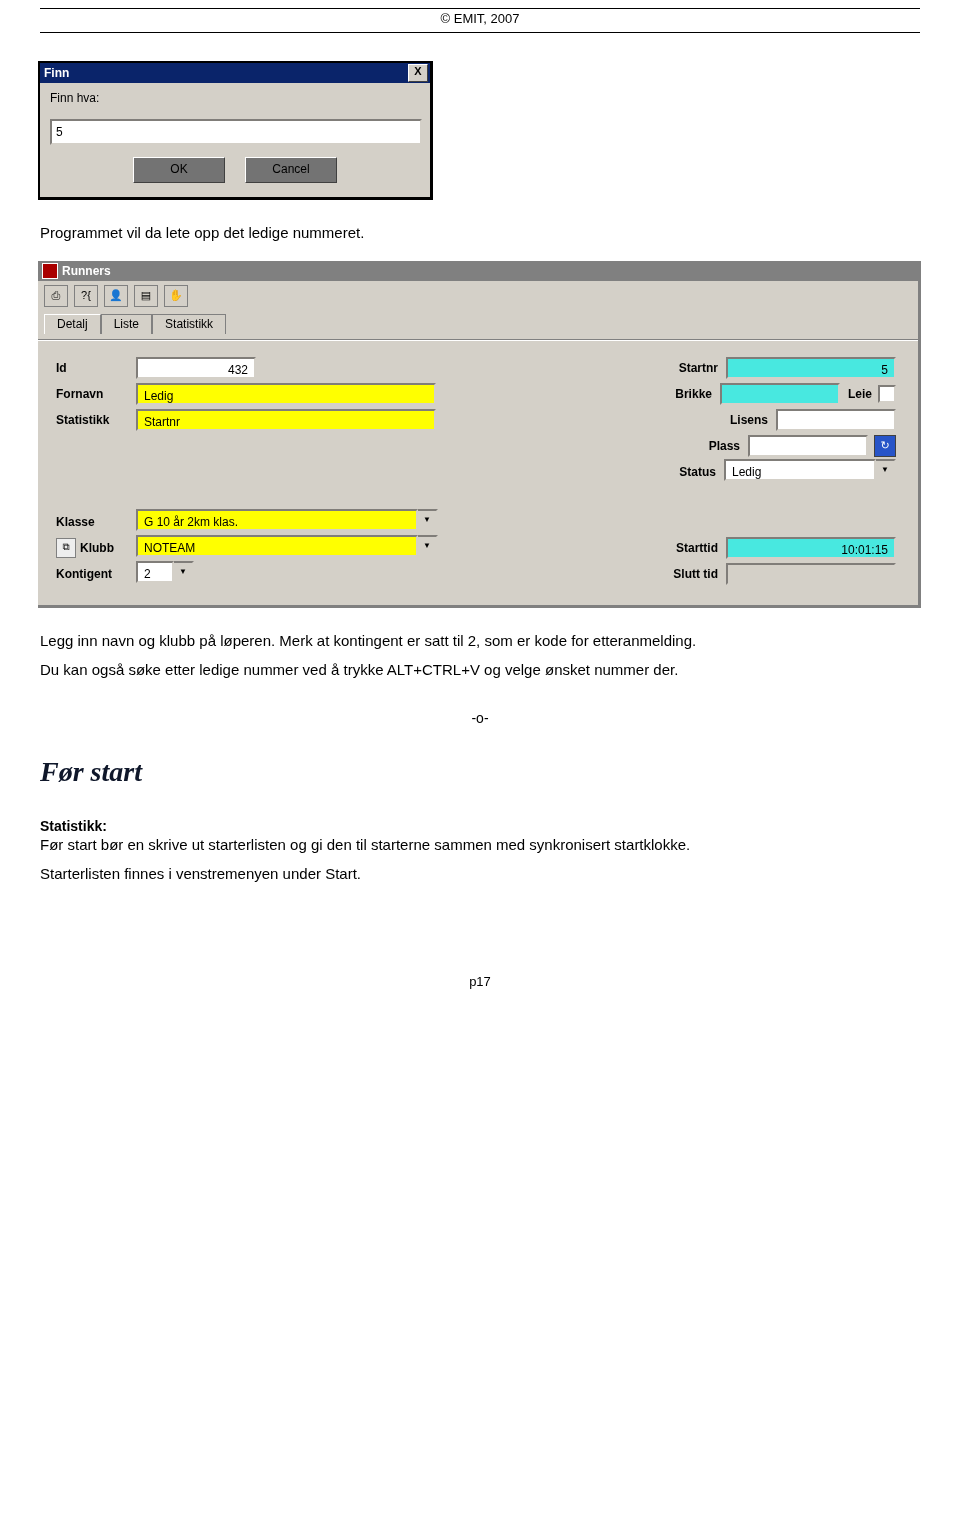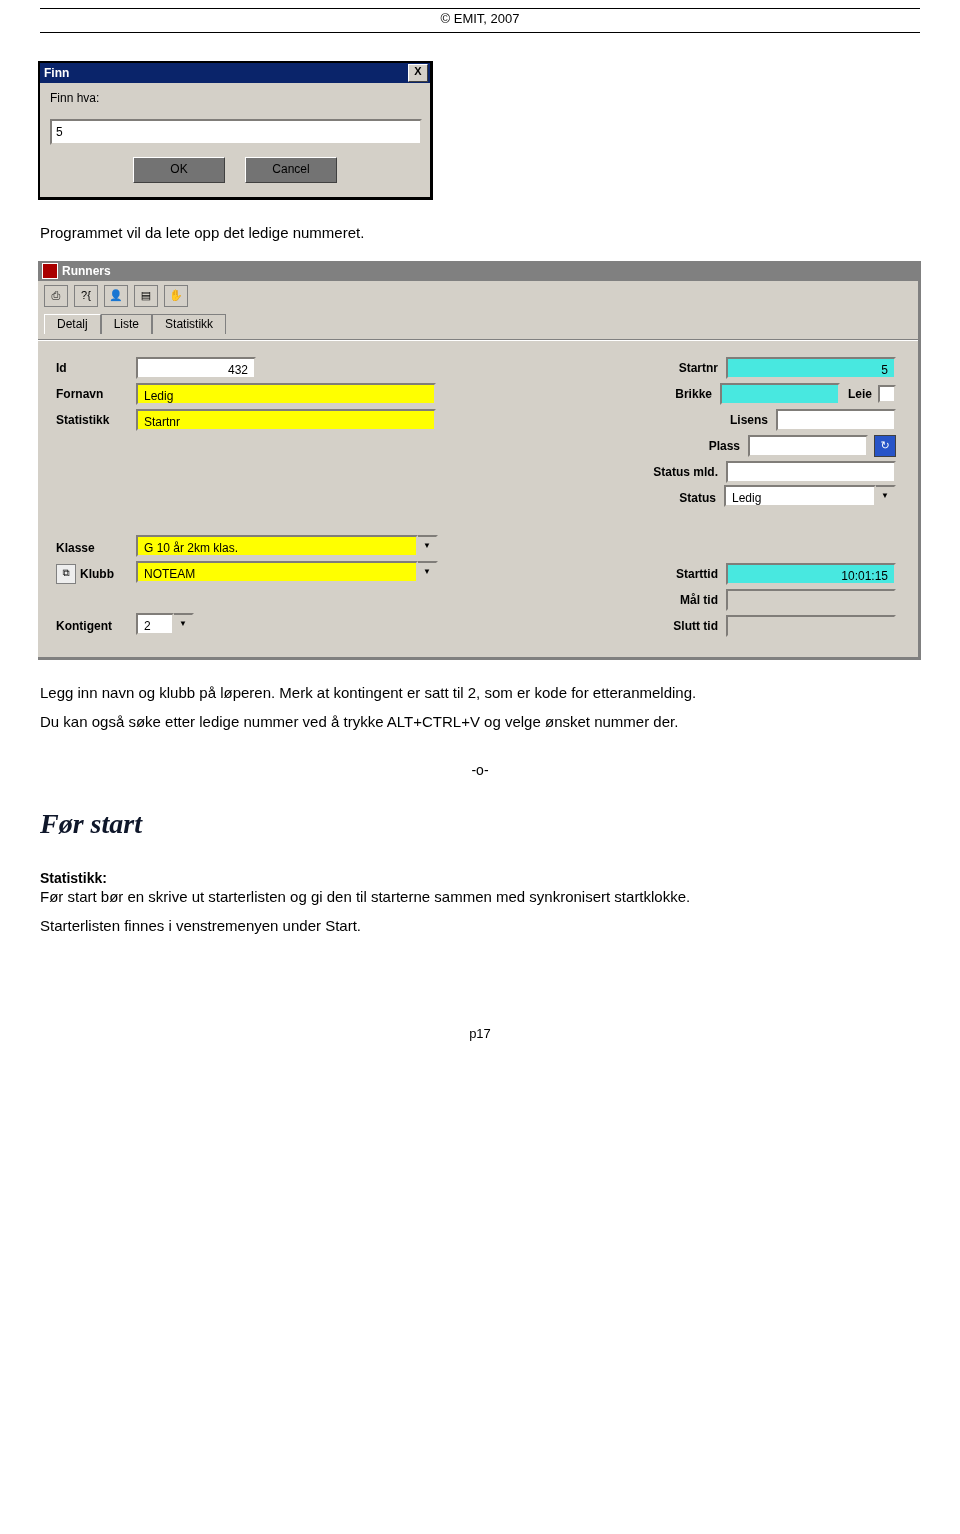--- a/index.html
+++ b/index.html
@@ -357,27 +357,20 @@
 
       <div class="form-row">
         <div class="col-left"></div>
         <div class="col-right">
           <span class="flabel-r">Plass</span>
           <div class="box-in white" style="width:120px"></div>
           <div class="mini-btn">↻</div>
         </div>
       </div>
 
-      <div class="form-row">
-        <div class="col-left"></div>
-        <div class="col-right">
-          <span class="flabel-r">Status mld.</span>
-          <div class="box-in white" style="width:170px"></div>
-        </div>
-      </div>
 
       <div class="form-row">
         <div class="col-left"></div>
         <div class="col-right">
           <span class="flabel-r">Status</span>
           <div class="dd">
             <div class="box-in white" style="width:152px;text-align:left">Ledig</div>
             <div class="arrow">▼</div>
           </div>
         </div>
@@ -404,27 +397,20 @@
             <div class="box-in yellow" style="width:282px;text-align:left">NOTEAM</div>
             <div class="arrow">▼</div>
           </div>
         </div>
         <div class="col-right">
           <span class="flabel-r">Starttid</span>
           <div class="box-in cyan w2">10:01:15</div>
         </div>
       </div>
 
-      <div class="form-row">
-        <div class="col-left"></div>
-        <div class="col-right">
-          <span class="flabel-r">Mål tid</span>
-          <div class="box-in gray w2"></div>
-        </div>
-      </div>
 
       <div class="form-row">
         <div class="col-left">
           <span class="flabel">Kontigent</span>
           <div class="dd">
             <div class="box-in white" style="width:38px;text-align:left">2</div>
             <div class="arrow">▼</div>
           </div>
         </div>
         <div class="col-right">

